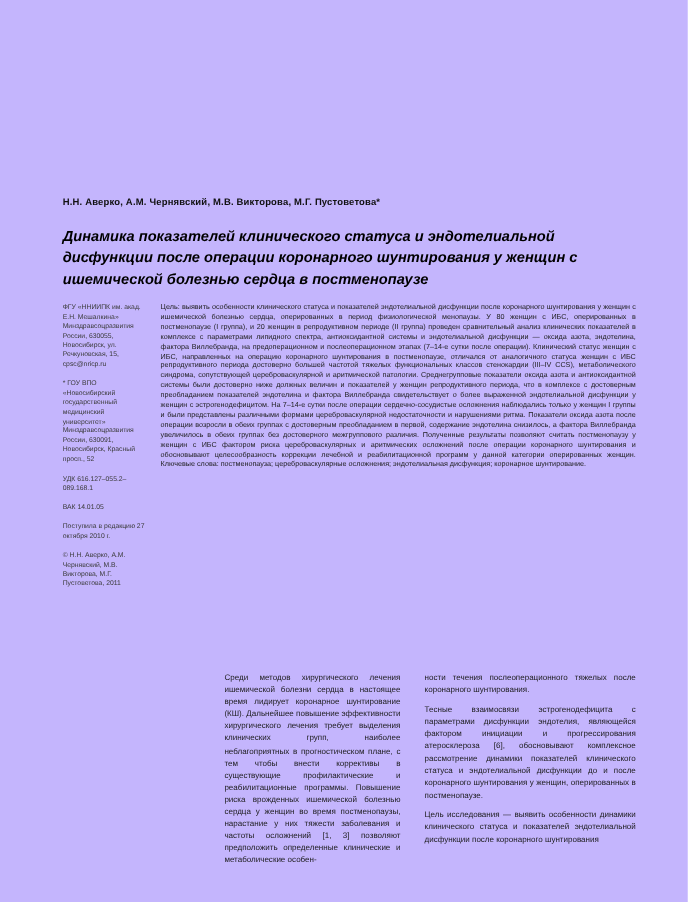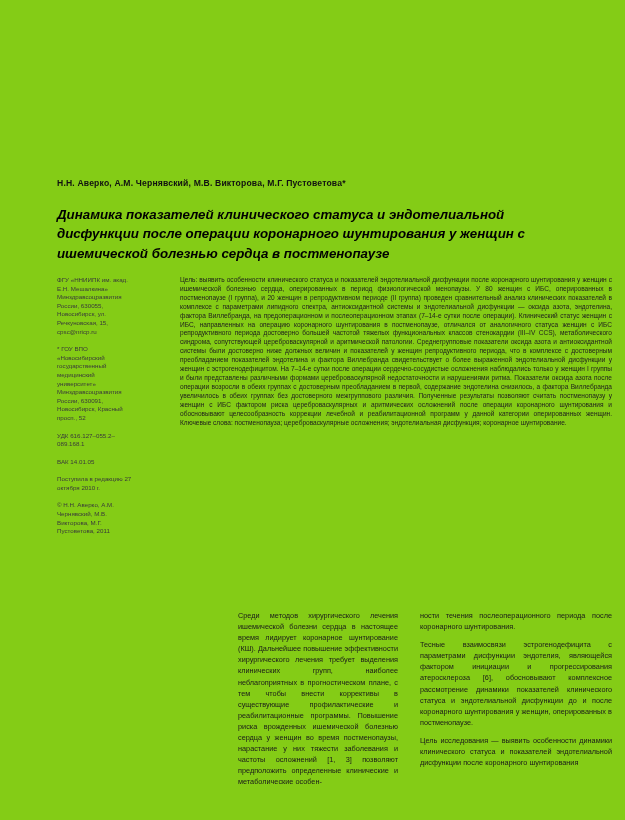--- a/index.html
+++ b/index.html
@@ -13,21 +13,21 @@
     font-family: "Liberation Sans", sans-serif;
     color: #1a1a1a;
     position: relative;
     overflow: hidden;
   }
   .page {
     position: absolute;
     left: 0; top: 0;
     width: 625px;
     height: 820px;
-    background: #84cc16;
+    background: #c4b5fd;
   }
   .authors {
     position: absolute;
     left: 57px;
     top: 178px;
     width: 520px;
     font-size: 8.6px;
     font-weight: bold;
     letter-spacing: 0.02em;
     color: #111;
@@ -74,21 +74,21 @@
     font-size: 7.3px;
     line-height: 11.1px;
     text-align: justify;
     color: #1a1a1a;
   }
   .body-col p {
     margin: 0 0 7px 0;
   }
   .body-col.c1 { left: 204px; width: 160px; }
   .body-col.c2 { left: 386px; width: 192px; }
-  .hyph { hyphens: auto; margin-left: 34px; }
+  .hyph { hyphens: auto; }
 </style>
 </head>
 <body>
 
 <div class="page">
 
   <div class="authors">Н.Н. Аверко, А.М. Чернявский, М.В. Викторова, М.Г. Пустоветова*</div>
 
   <h1 class="title">Динамика показателей клинического статуса и эндотелиальной дисфункции после операции коронарного шунтирования у женщин с ишемической болезнью сердца в постменопаузе</h1>
 
@@ -104,18 +104,18 @@
   <div class="abstract hyph">
     <p>Цель: выявить особенности клинического статуса и показателей эндотелиальной дисфункции после коронарного шунтирования у женщин с ишемической болезнью сердца, оперированных в период физиологической менопаузы. У 80 женщин с ИБС, оперированных в постменопаузе (I группа), и 20 женщин в репродуктивном периоде (II группа) проведен сравнительный анализ клинических показателей в комплексе с параметрами липидного спектра, антиоксидантной системы и эндотелиальной дисфункции — оксида азота, эндотелина, фактора Виллебранда, на предоперационном и послеоперационном этапах (7–14-е сутки после операции). Клинический статус женщин с ИБС, направленных на операцию коронарного шунтирования в постменопаузе, отличался от аналогичного статуса женщин с ИБС репродуктивного периода достоверно большей частотой тяжелых функциональных классов стенокардии (III–IV ССS), метаболического синдрома, сопутствующей цереброваскулярной и аритмической патологии. Среднегрупповые показатели оксида азота и антиоксидантной системы были достоверно ниже должных величин и показателей у женщин репродуктивного периода, что в комплексе с достоверным преобладанием показателей эндотелина и фактора Виллебранда свидетельствует о более выраженной эндотелиальной дисфункции у женщин с эстрогенодефицитом. На 7–14-е сутки после операции сердечно-сосудистые осложнения наблюдались только у женщин I группы и были представлены различными формами цереброваскулярной недостаточности и нарушениями ритма. Показатели оксида азота после операции возросли в обеих группах с достоверным преобладанием в первой, содержание эндотелина снизилось, а фактора Виллебранда увеличилось в обеих группах без достоверного межгруппового различия. Полученные результаты позволяют считать постменопаузу у женщин с ИБС фактором риска цереброваскулярных и аритмических осложнений после операции коронарного шунтирования и обосновывают целесообразность коррекции лечебной и реабилитационной программ у данной категории оперированных женщин.
 Ключевые слова: постменопауза; цереброваскулярные осложнения; эндотелиальная дисфункция; коронарное шунтирование.</p>
   </div>
 
   <div class="body-col c1 hyph">
     <p>Среди методов хирургического лечения ишемической болезни сердца в настоящее время лидирует коронарное шунтирование (КШ). Дальнейшее повышение эффективности хирургического лечения требует выделения клинических групп, наиболее неблагоприятных в прогностическом плане, с тем чтобы внести коррективы в существующие профилактические и реабилитационные программы. Повышение риска врожденных ишемической болезнью сердца у женщин во время постменопаузы, нарастание у них тяжести заболевания и частоты осложнений [1, 3] позволяют предположить определенные клинические и метаболические особен-</p>
   </div>
 
   <div class="body-col c2 hyph">
-    <p>ности течения послеоперационного периода после коронарного шунтирования.</p>
+    <p>ности течения послеоперационного тяжелых после коронарного шунтирования.</p>
     <p>Тесные взаимосвязи эстрогенодефицита с параметрами дисфункции эндотелия, являющейся фактором инициации и прогрессирования атеросклероза [6], обосновывают комплексное рассмотрение динамики показателей клинического статуса и эндотелиальной дисфункции до и после коронарного шунтирования у женщин, оперированных в постменопаузе.</p>
     <p>Цель исследования — выявить особенности динамики клинического статуса и показателей эндотелиальной дисфункции после коронарного шунтирования</p>
   </div>
 
 </div>
 
 </body></html>

